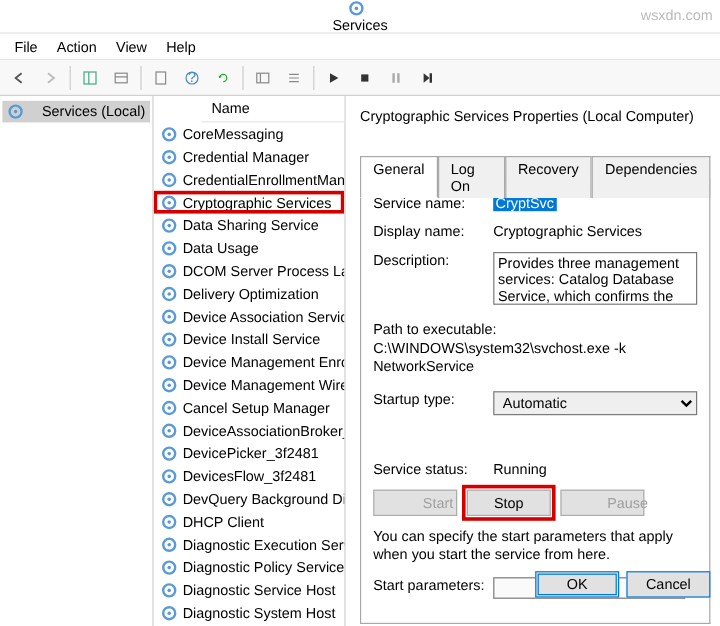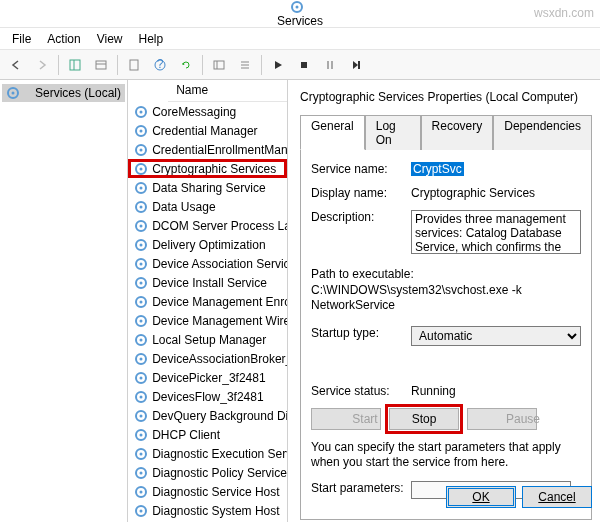--- a/index.html
+++ b/index.html
@@ -17,37 +17,37 @@
 .list { width: 166px; border-right: 1px solid #d0d0d0; overflow: hidden; }
 .list-hdr { height: 22px; border-bottom: 1px solid #e5e5e5; padding: 3px 8px; background: #fff; margin-left: 40px; }
 .list-body { overflow: hidden; }
 .row { display: flex; align-items: center; gap: 4px; padding: 1px 6px; white-space: nowrap; overflow: hidden; text-overflow: ellipsis; height: 19px; }
 .row.sel { outline: 3px solid #d40000; outline-offset: -3px; }
 .gear { width: 14px; height: 14px; flex-shrink: 0; }
 .gear svg { display: block; }
 .props { flex: 1; padding: 10px 8px 8px 12px; position: relative; }
 .props-title { font-size: 12px; margin-bottom: 10px; }
 .tabs { display: flex; border-bottom: 1px solid #a9a9a9; }
-.tab { padding: 3px 10px; border: 1px solid #a9a9a9; border-bottom: none; background: #fff; margin-right: 0; position: relative; top: 1px; }
+.tab { padding: 3px 10px; border: 1px solid #a9a9a9; border-bottom: none; background: #fff; margin-right: 0; position: relative; top: 16px; }
 .tab.active { background: #fff; border-bottom: 1px solid #fff; }
 .tab:not(.active) { background: #f0f0f0; }
 .panel { border: 1px solid #a9a9a9; border-top: none; padding: 12px 10px 10px 10px; height: 370px; }
 .frow { display: flex; margin-bottom: 10px; }
 .flab { width: 100px; flex-shrink: 0; }
 .fval { flex: 1; }
 input.txt, select.sel { border: 1px solid #7a7a7a; padding: 1px 3px; font-size: 12px; }
 .svcname { background: #0078d7; color: #fff; padding: 0 2px; display: inline-block; }
 textarea.desc { width: 100%; height: 44px; border: 1px solid #7a7a7a; font-family: inherit; font-size: 12px; resize: none; padding: 1px 3px; overflow: hidden; }
 .path { margin: 6px 0 12px 0; line-height: 1.3; }
 .btns { display: flex; gap: 8px; margin: 6px 0 10px 0; }
 .btns button { width: 70px; height: 22px; border: 1px solid #adadad; background: #e1e1e1; }
 .btns button:disabled { color: #a0a0a0; padding-left: 38px; }
 .btns .stop { outline: 3px solid #d40000; outline-offset: 1px; color:#000;}
 .note { margin-bottom: 10px; line-height: 1.3; }
-.dlg-btns { position: absolute; bottom: 14px; right: 8px; display: flex; gap: 6px; text-decoration: underline; }
+.dlg-btns { position: absolute; bottom: 24px; right: 8px; display: flex; gap: 6px; }
 .dlg-btns button { width: 70px; height: 22px; border: 1px solid #0078d7; background: #e1e1e1; }
 .dlg-btns button:first-child { outline: 1px solid #0078d7; outline-offset: -3px; }
 .watermark { position: absolute; top: 6px; right: 6px; font-size: 12px; color: #bbb; }
 </style>
 </head>
 <body>
 
 <div class="watermark">wsxdn.com</div>
 
 <div class="titlebar">
@@ -272,21 +272,21 @@
           </span>
           <span>Device Management Wirele...</span>
         </div>
         <div class="row">
           <span class="gear">
             <svg viewBox="0 0 14 14">
               <circle cx="7" cy="7" r="5" fill="none" stroke="#5b9bd5" stroke-width="2"></circle>
               <circle cx="7" cy="7" r="1.5" fill="#5b9bd5"></circle>
             </svg>
           </span>
-          <span>Local Setup Manager</span>
+          <span>Cancel Setup Manager</span>
         </div>
         <div class="row">
           <span class="gear">
             <svg viewBox="0 0 14 14">
               <circle cx="7" cy="7" r="5" fill="none" stroke="#5b9bd5" stroke-width="2"></circle>
               <circle cx="7" cy="7" r="1.5" fill="#5b9bd5"></circle>
             </svg>
           </span>
           <span>DeviceAssociationBroker_3...</span>
         </div>

